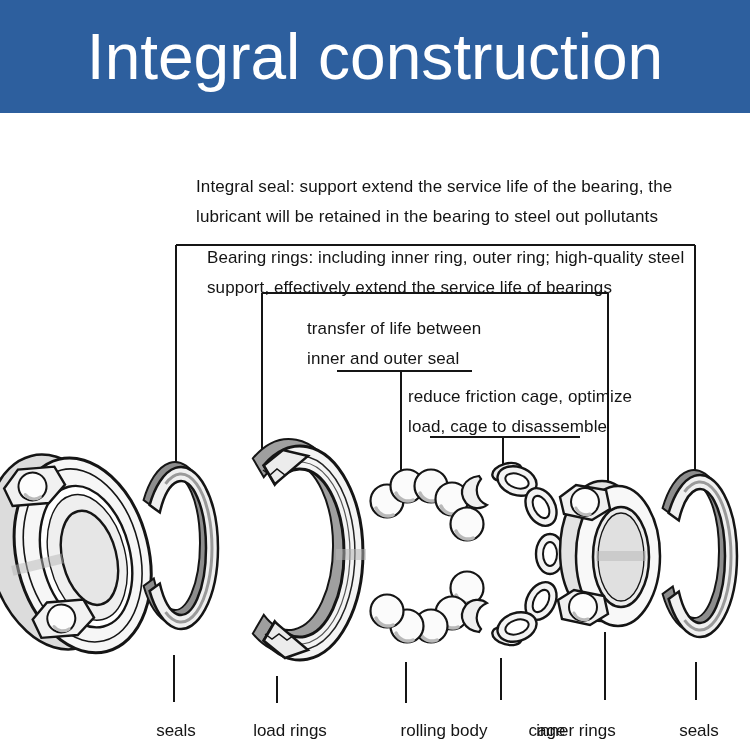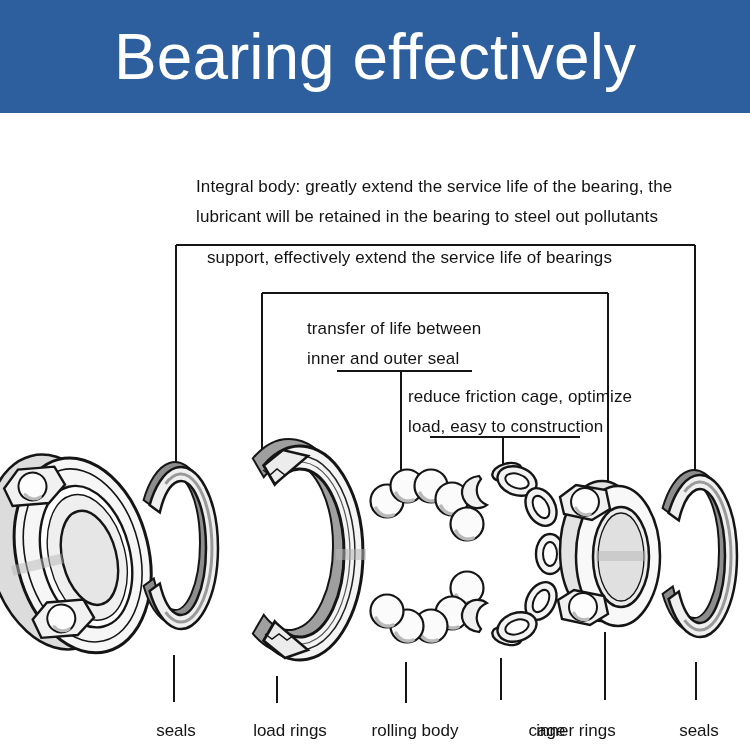--- a/index.html
+++ b/index.html
@@ -10,30 +10,30 @@
   .banner h1{margin:0;font-size:64px;font-weight:400;letter-spacing:0;color:var(--header-text,#ffffff);
              font-family:"Liberation Sans",sans-serif;}
   .ann{position:absolute;font-size:17px;line-height:29.5px;letter-spacing:.1px;color:var(--text,#141414);
        white-space:nowrap;}
   .ann-integral{left:196px;top:172px;}
   .ann-bearing{left:207px;top:243px;}
   .ann-transfer{left:307px;top:314px;}
   .ann-reduce{left:408px;top:382px;}
   .plabel{position:absolute;top:721px;transform:translateX(-50%);font-size:17px;color:var(--text,#141414);
           white-space:nowrap;}
-  .pl-0{left:176px;} .pl-1{left:290px;} .pl-2{left:415px;} .pl-3{left:507px;margin-left:40px;} .pl-4{left:576px;} .pl-5{left:699px;}
+  .pl-0{left:176px;} .pl-1{left:290px;} .pl-2{left:444px;} .pl-3{left:507px;margin-left:40px;} .pl-4{left:576px;} .pl-5{left:699px;}
   svg.art{position:absolute;left:0;top:0;}
 </style>
 </head>
 <body>
 
 <div class="page">
 
   <header class="banner">
-    <h1>Bearing effectively</h1>
+    <h1>Integral construction</h1>
   </header>
 
   <svg class="art" width="750" height="750" viewBox="0 0 750 750">
     <defs>
       <g id="ball">
         <circle r="16.5" fill="#fbfbfb" stroke="#151515" stroke-width="2.2"></circle>
         <path d="M-11,7 a13,13 0 0 0 17,7" fill="none" stroke="#b9b9b9" stroke-width="3.5" stroke-linecap="round"></path>
       </g>
       <g id="pball">
         <circle r="14" fill="#fdfdfd" stroke="#151515" stroke-width="2"></circle>
@@ -146,36 +146,37 @@
       <path d="M558,600 L574,590 L604,596 L608,614 L590,625 L562,619 Z" fill="#f0f0f0" stroke="#151515" stroke-width="2.4"></path>
       <use href="#pball" x="583" y="607"></use>
     </g>
 
     <g>
       <use href="#seal" x="700" y="556"></use>
     </g>
   </svg>
 
   <div class="ann ann-integral">
-    <div>Integral body: greatly extend the service life of the bearing, the</div>
+    <div>Integral seal: support extend the service life of the bearing, the</div>
     <div>lubricant will be retained in the bearing to steel out pollutants</div>
   </div>
 
   <div class="ann ann-bearing">
+    <div>Bearing rings: including inner ring, outer ring; high-quality steel</div>
     <div>support, effectively extend the service life of bearings</div>
   </div>
 
   <div class="ann ann-transfer">
     <div>transfer of life between</div>
     <div>inner and outer seal</div>
   </div>
 
   <div class="ann ann-reduce">
     <div>reduce friction cage, optimize</div>
-    <div>load, easy to construction</div>
+    <div>load, cage to disassemble</div>
   </div>
 
   <span class="plabel pl-0">seals</span>
   <span class="plabel pl-1">load rings</span>
   <span class="plabel pl-2">rolling body</span>
   <span class="plabel pl-3">cage</span>
   <span class="plabel pl-4">inner rings</span>
   <span class="plabel pl-5">seals</span>
 
 </div>

